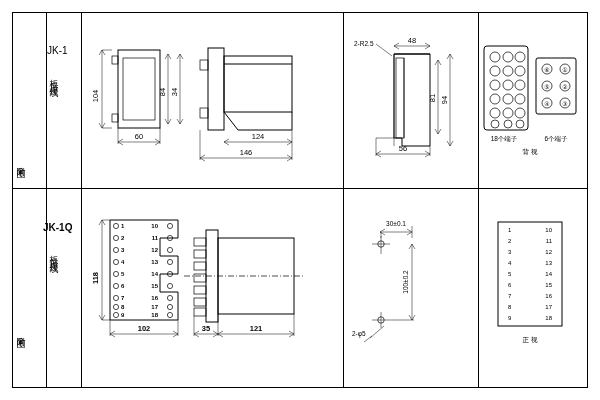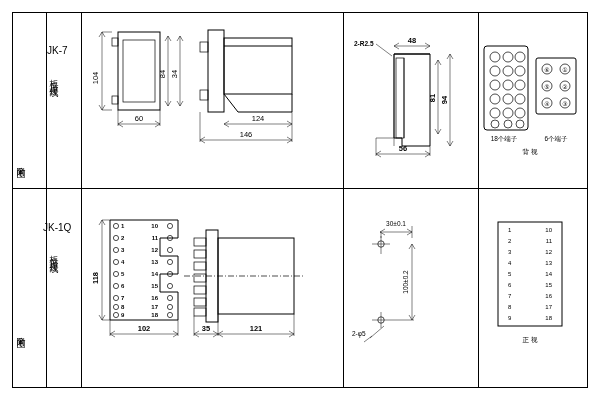--- a/index.html
+++ b/index.html
@@ -110,24 +110,24 @@
   <div class="frame">
     <div class="vline v1"></div>
     <div class="vline v2"></div>
     <div class="vline v3"></div>
     <div class="vline v4"></div>
     <div class="hline h1"></div>
   </div>
 
   <div class="vtext" style="left:15px; top:160px;">附图2</div>
 
-  <div class="vtext vtext-lg" style="left:47px; top:45px; writing-mode:horizontal-tb; letter-spacing:0;">JK-7</div>
+  <div class="vtext vtext-lg" style="left:47px; top:45px; writing-mode:horizontal-tb; letter-spacing:0;">JK-1</div>
   <div class="vtext" style="left:48px; top:72px;">板后接线</div>
 
-  <div class="cell" style="left:88px; top:12px;text-align:right;">
+  <div class="cell" style="left:88px; top:30px;text-align:right;">
     <svg width="230" height="140" viewBox="0 0 230 140">
 
       <rect class="ln" x="30" y="20" width="42" height="78"></rect>
       <rect class="lnh" x="35" y="28" width="32" height="62"></rect>
 
       <rect class="lnh" x="24" y="26" width="6" height="8"></rect>
       <rect class="lnh" x="24" y="84" width="6" height="8"></rect>
 
       <line class="thin" x1="14" y1="20" x2="14" y2="98"></line>
       <path class="thin" d="M11,25 L14,20 L17,25"></path>
@@ -166,21 +166,21 @@
 
       <line class="thin" x1="112" y1="128" x2="204" y2="128"></line>
       <path class="thin" d="M117,125 L112,128 L117,131"></path>
       <path class="thin" d="M199,125 L204,128 L199,131"></path>
       <line class="thin" x1="112" y1="100" x2="112" y2="130"></line>
       <line class="thin" x1="204" y1="100" x2="204" y2="130"></line>
       <text class="dimtxt" x="158" y="125" text-anchor="middle">146</text>
     </svg>
   </div>
 
-  <div class="cell" style="left:352px; top:34px;font-weight:bold;">
+  <div class="cell" style="left:352px; top:34px;">
     <svg width="120" height="130" viewBox="0 0 120 130">
       <text class="dimtxt-s" x="2" y="12">2-R2.5</text>
       <line class="thin" x1="24" y1="10" x2="40" y2="22"></line>
 
       <line class="thin" x1="42" y1="12" x2="78" y2="12"></line>
       <path class="thin" d="M47,9 L42,12 L47,15"></path>
       <path class="thin" d="M73,9 L78,12 L73,15"></path>
       <text class="dimtxt" x="60" y="9" text-anchor="middle">48</text>
 
       <path class="ln" d="M42,20 L42,104 L50,104 L50,112 L78,112 L78,20 Z"></path>
@@ -248,21 +248,21 @@
       <text class="pinnum" x="83" y="63.5" text-anchor="middle">③</text>
 
       <text class="cntxt" x="22" y="99" text-anchor="middle">18个端子</text>
       <text class="cntxt" x="74" y="99" text-anchor="middle">6个端子</text>
       <text class="cntxt" x="48" y="112" text-anchor="middle">背  视</text>
     </svg>
   </div>
 
   <div class="vtext" style="left:15px; top:330px;">附图2</div>
 
-  <div style="position:absolute; left:43px; top:222px; font-size:10px;">JK-1Q</div>
+  <div style="position:absolute; left:43px; top:222px; font-size:10px;font-weight:bold;">JK-1Q</div>
   <div class="vtext" style="left:48px; top:248px;">板前接线</div>
 
   <div class="cell" style="left:88px; top:208px;font-weight:bold;">
     <svg width="235" height="150" viewBox="0 0 235 150">
 
       <line class="thin" x1="14" y1="12" x2="14" y2="112"></line>
       <path class="thin" d="M11,17 L14,12 L17,17"></path>
       <path class="thin" d="M11,107 L14,112 L17,107"></path>
       <text class="vdim" x="10" y="70" transform="rotate(-90 10,70)" text-anchor="middle">118</text>
 

